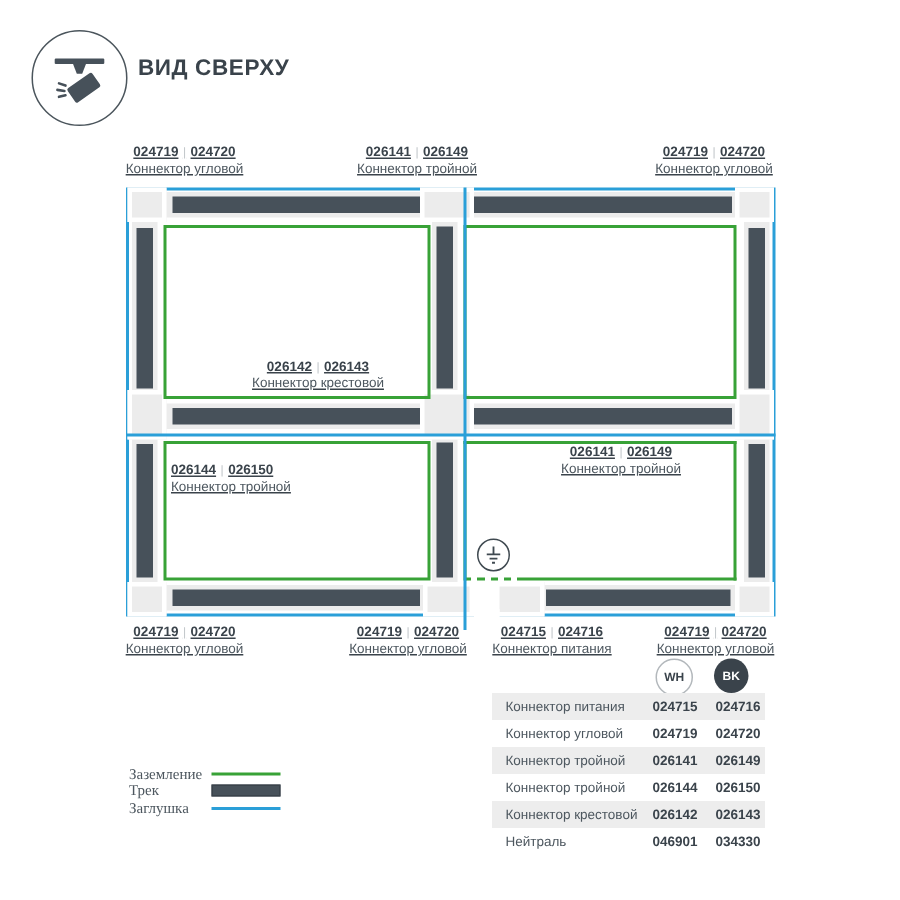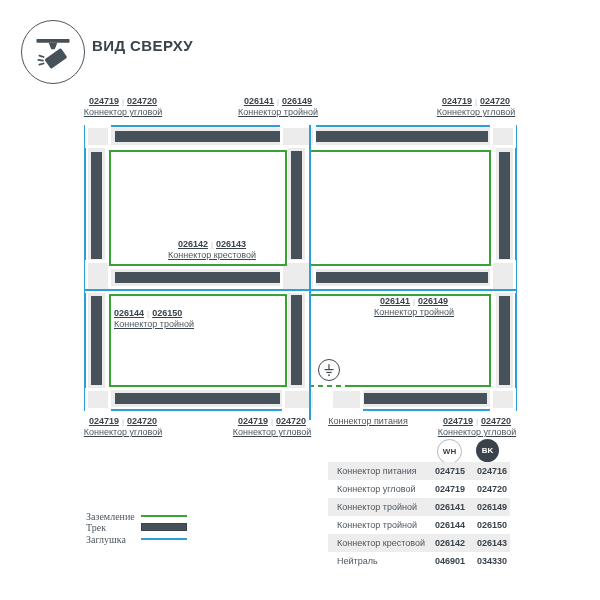--- a/index.html
+++ b/index.html
@@ -162,20 +162,21 @@
 
   <div class="abs plabel" style="left:48px;top:416px;">
     <div class="nums"><span>024719</span><span class="sep">|</span><span>024720</span></div>
     <div class="pname">Коннектор угловой</div>
   </div>
   <div class="abs plabel" style="left:197px;top:416px;">
     <div class="nums"><span>024719</span><span class="sep">|</span><span>024720</span></div>
     <div class="pname">Коннектор угловой</div>
   </div>
   <div class="abs plabel" style="left:293px;top:416px;">
+    <div class="nums"><span>024715</span><span class="sep">|</span><span>024716</span></div>
     <div class="pname">Коннектор питания</div>
   </div>
   <div class="abs plabel" style="left:402px;top:416px;">
     <div class="nums"><span>024719</span><span class="sep">|</span><span>024720</span></div>
     <div class="pname">Коннектор угловой</div>
   </div>
 
   <div class="abs colcirc wh" style="left:437px;top:439px;">
       <span>WH</span>
     </div>

